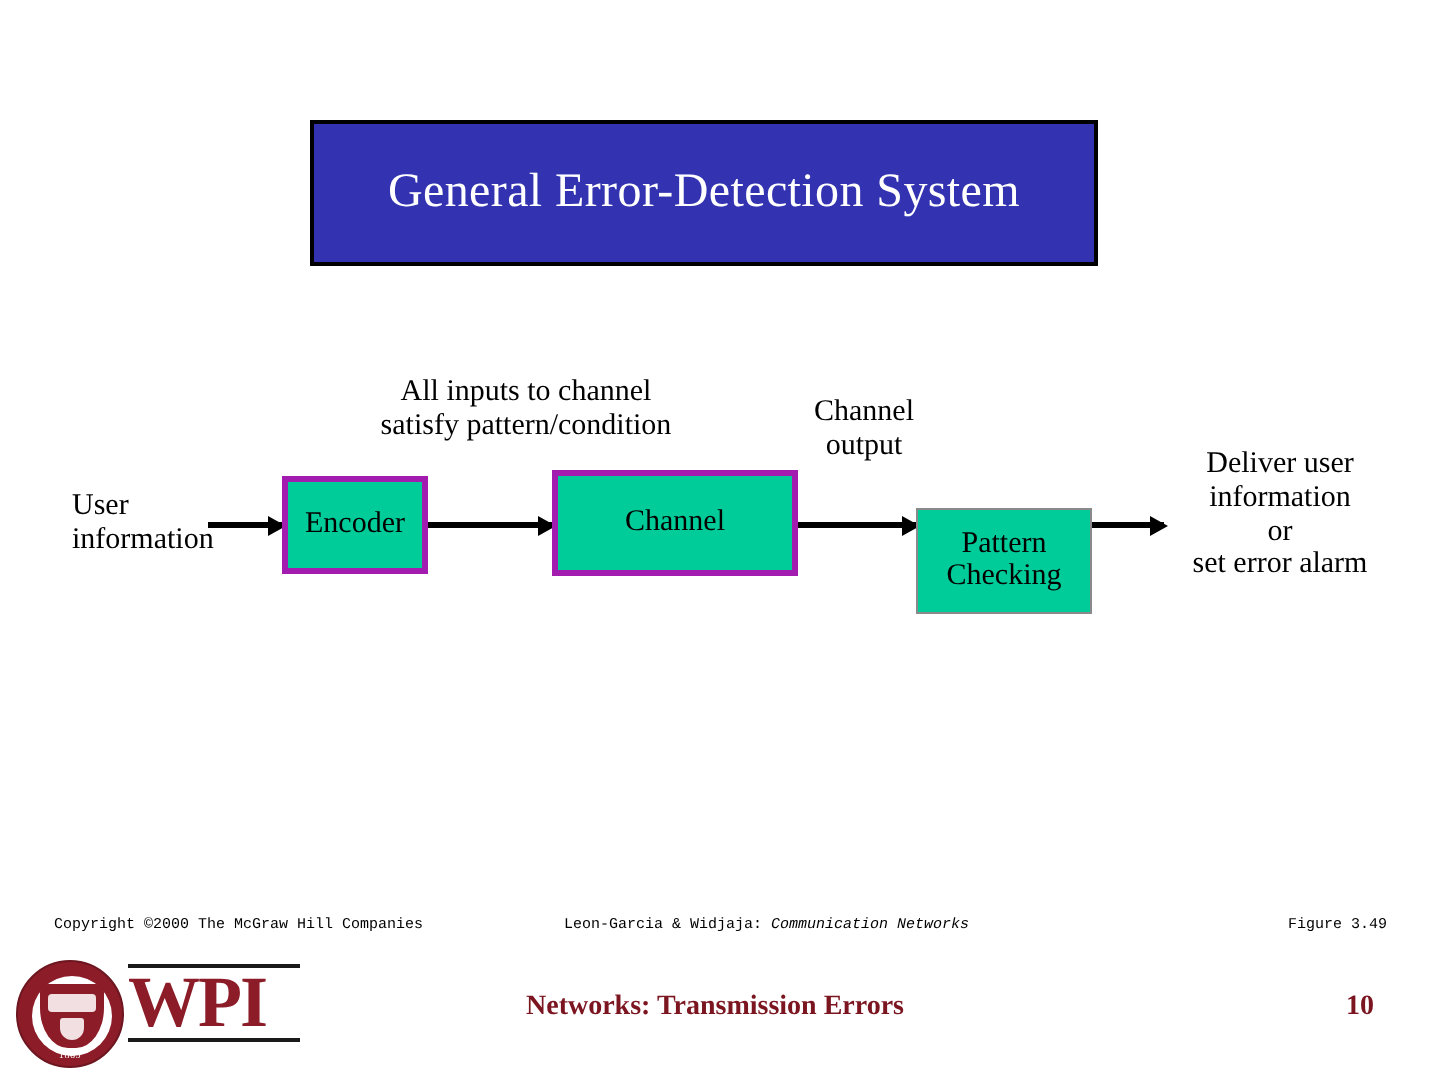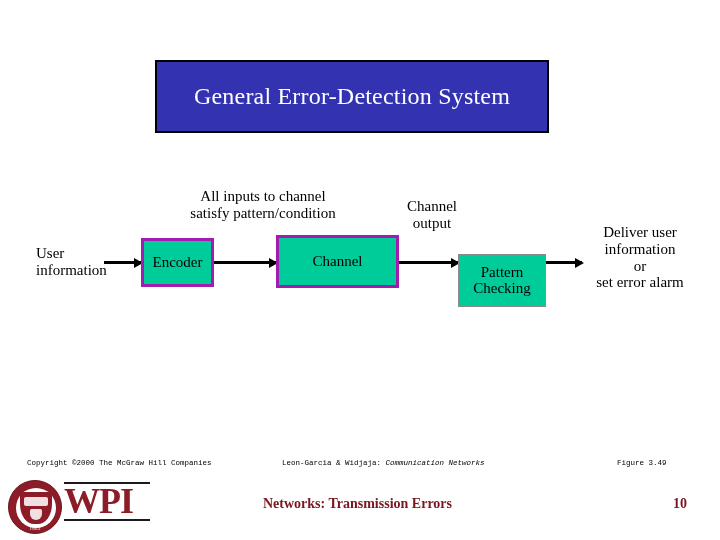--- a/index.html
+++ b/index.html
@@ -234,21 +234,21 @@
     <span>Checking</span>
   </div>
 
   <div class="footer-note" style="left:27px; top:459px;">Copyright ©2000 The McGraw Hill Companies</div>
 
   <div class="footer-note" style="left:282px; top:459px;">
     <span>Leon-Garcia &amp; Widjaja:</span>
     <span class="ital">Communication Networks</span>
   </div>
 
-  <div class="footer-note" style="left:617px; top:459px;">Figure 3.49</div>
+  <div class="footer-note" style="left:644px; top:459px;">Figure 3.49</div>
 
   <div class="status-line" style="left:263px; top:496px;">Networks: Transmission Errors</div>
   <div class="status-line" style="left:673px; top:496px;">10</div>
 
   <div class="wpi-logo">
     <div class="wpi-seal">
       <div class="wpi-seal-inner"></div>
       <div class="wpi-shield"></div>
       <div class="wpi-seal-year">1865</div>
     </div>

